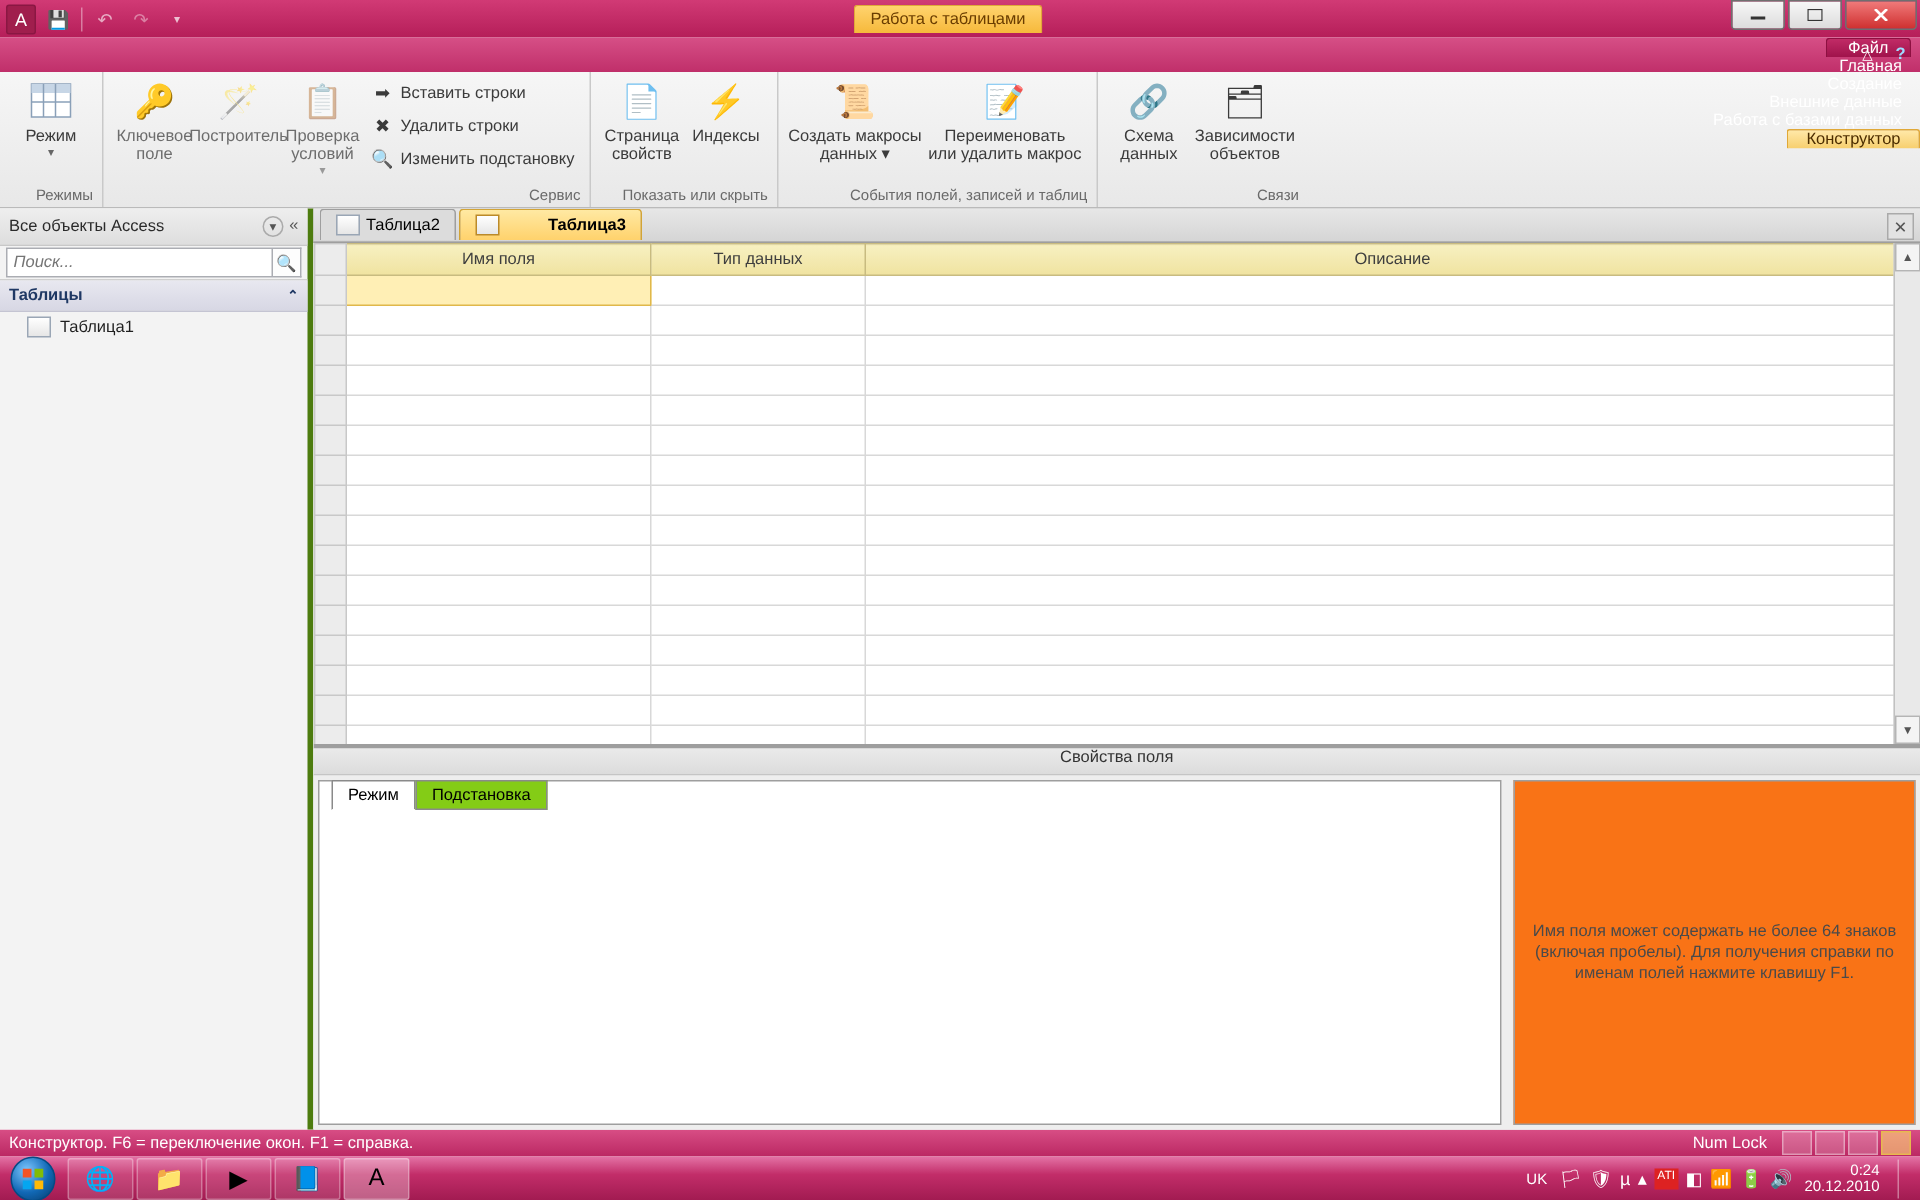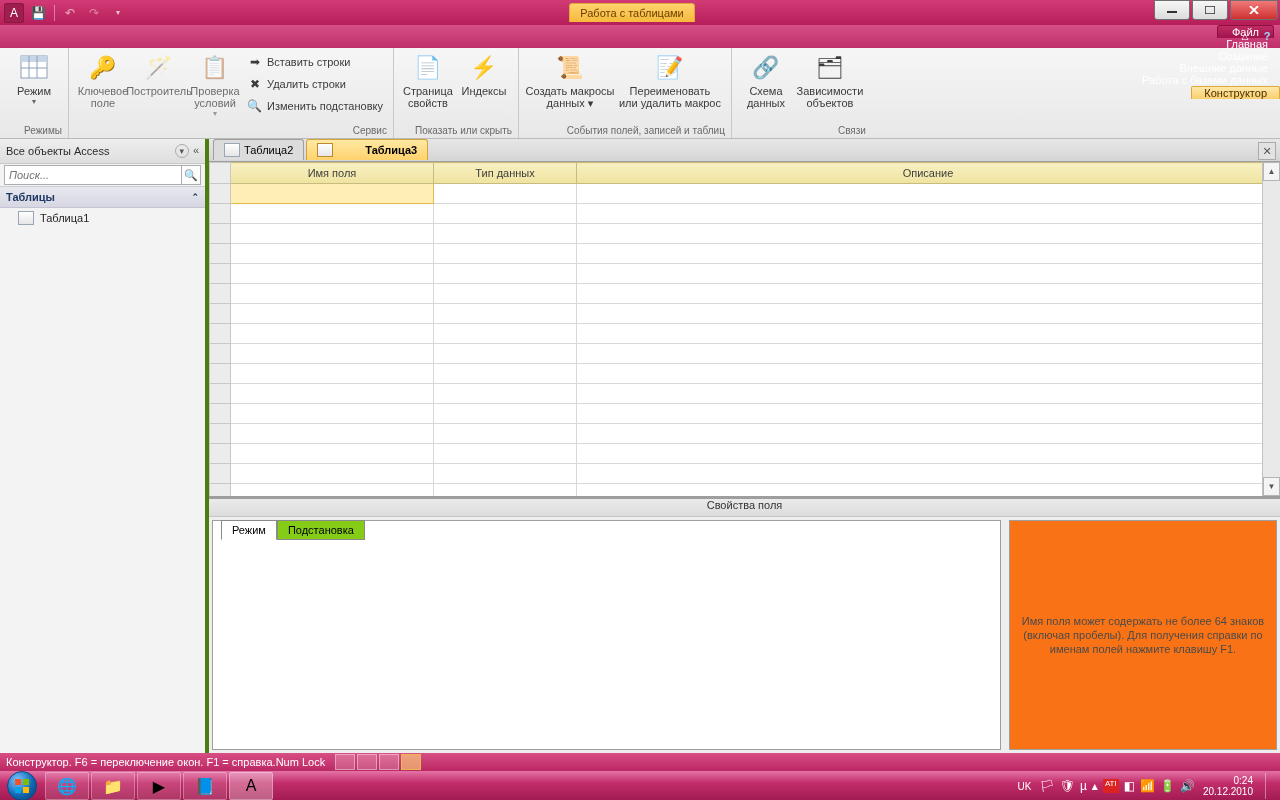--- a/index.html
+++ b/index.html
@@ -70,21 +70,21 @@
 
 .props{border-top:3px solid #9e9e9e;background:#eee;}
 .props-hdr{height:17px;background:linear-gradient(#eaeaea,#dcdcdc);text-align:center;font-size:11px;color:#333;border-bottom:1px solid #c5c5c5;}
 .props-body{display:flex;height:230px;background:#eee;padding:3px;gap:8px;}
 .props-tabs-area{flex:1;background:#fff;border:1px solid #9e9e9e;position:relative;}
 .prop-tabstrip{position:absolute;top:-1px;left:8px;display:flex;}
 .prop-tab{height:18px;padding:0 10px;border:1px solid #8a8a8a;background:#84cc16;display:flex;align-items:center;font-size:11px;}
 .prop-tab.active{background:#fff;border-bottom:1px solid #fff;}
 .props-help{width:250px;background:#f97316;border:1px solid #9e9e9e;display:flex;align-items:center;justify-content:center;text-align:center;padding:8px;color:#4a4a4a;font-size:11px;line-height:14px;}
 
-.status{height:18px;background:linear-gradient(#d84e85,#bb2863);color:#fff;display:flex;align-items:center;font-size:11px;padding:0 6px;justify-content:flex-start;}
+.status{height:18px;background:linear-gradient(#d84e85,#bb2863);color:#fff;display:flex;align-items:center;font-size:11px;padding:0 6px;justify-content:space-between;}
 .status .right{display:flex;align-items:center;gap:10px;}
 .status .viewbtns{display:flex;gap:2px;}
 .status .viewbtns span{width:18px;height:14px;background:rgba(255,255,255,.2);border:1px solid rgba(255,255,255,.4);display:inline-block;}
 
 .taskbar{height:30px;background:linear-gradient(#e473a6,#c22d69 40%,#a01a50);display:flex;align-items:center;justify-content:space-between;padding-right:6px;}
 .taskbar .left{display:flex;align-items:center;height:100%;}
 .startbtn{width:44px;height:30px;display:flex;align-items:center;justify-content:center;}
 .start-orb{width:28px;height:28px;border-radius:50%;background:radial-gradient(circle at 35% 30%,#7cc7ff,#1168b5 55%,#063a68);border:1px solid #054b84;display:flex;align-items:center;justify-content:center;}
 .tbtn{width:42px;height:26px;margin:0 1px;border:1px solid rgba(255,255,255,.3);background:rgba(255,255,255,.12);border-radius:2px;display:flex;align-items:center;justify-content:center;font-size:16px;}
 .tray{display:flex;align-items:center;gap:8px;color:#fff;font-size:10px;}

